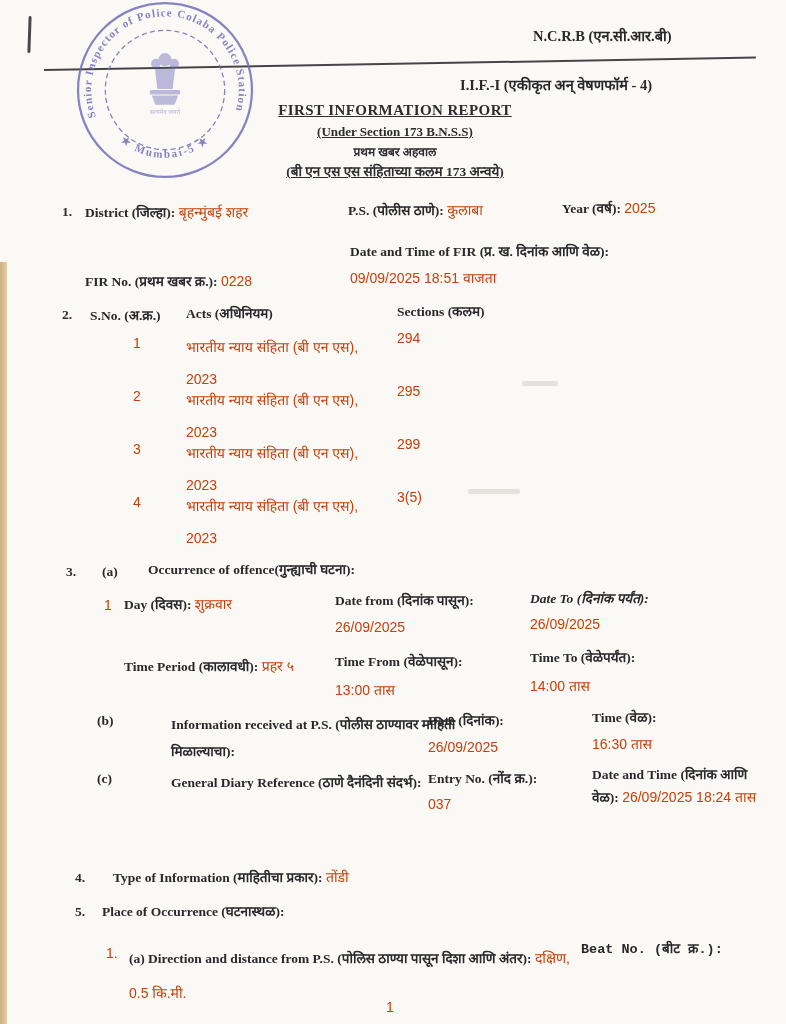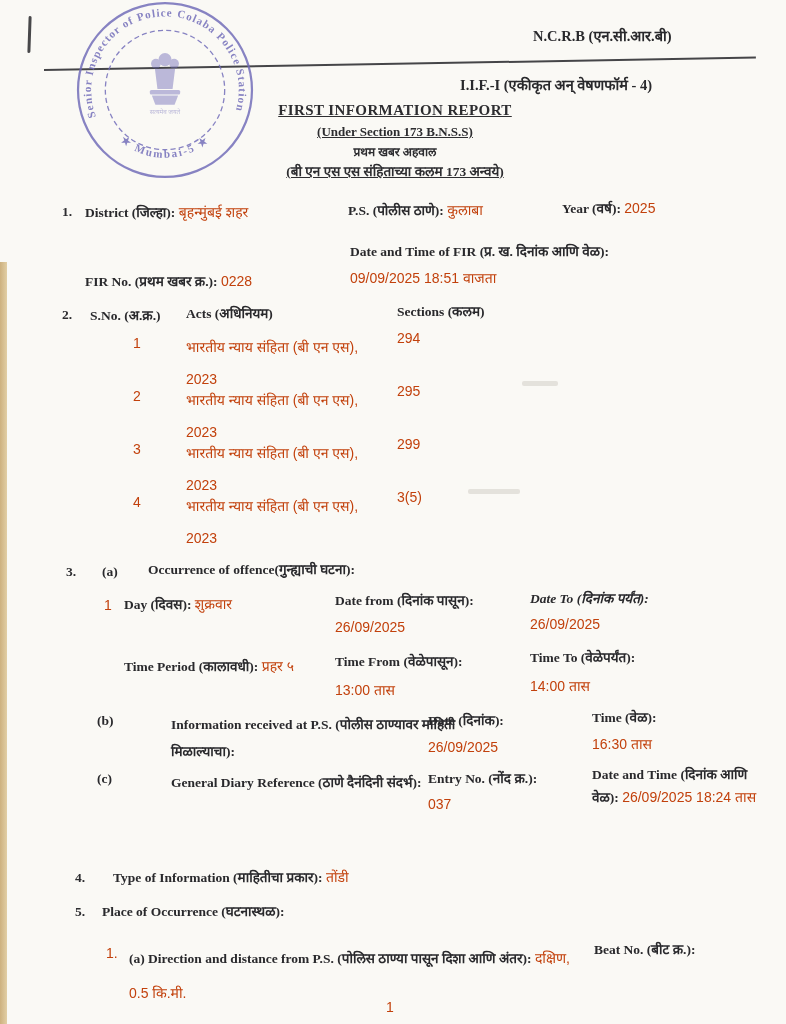--- a/index.html
+++ b/index.html
@@ -162,17 +162,17 @@
     <span class="val">तोंडी</span>
   </div>
 
   <div class="f num" style="left:75px;top:903px;">5.</div>
   <div class="f lbl" style="left:102px;top:903px;">Place of Occurrence (घटनास्थळ):</div>
   <div class="f val" style="left:106px;top:944px;">1.</div>
   <div class="f wrap lh35" style="left:129px;top:941px;width:442px;">
     <span class="lbl">(a) Direction and distance from P.S. (पोलिस ठाण्या पासून दिशा आणि अंतर):</span>
     <span class="val">दक्षिण, 0.5 कि.मी.</span>
   </div>
-  <div class="f lbl" style="left:594px;top:941px;">Beat No. (बीट क्र.):</div>
+  <div class="f lbl" style="left:581px;top:941px;font-family:Liberation Mono, monospace;">Beat No. (बीट क्र.):</div>
 
   <div class="f val" style="left:386px;top:998px;">1</div>
 
 </div>
 
 </body></html>

